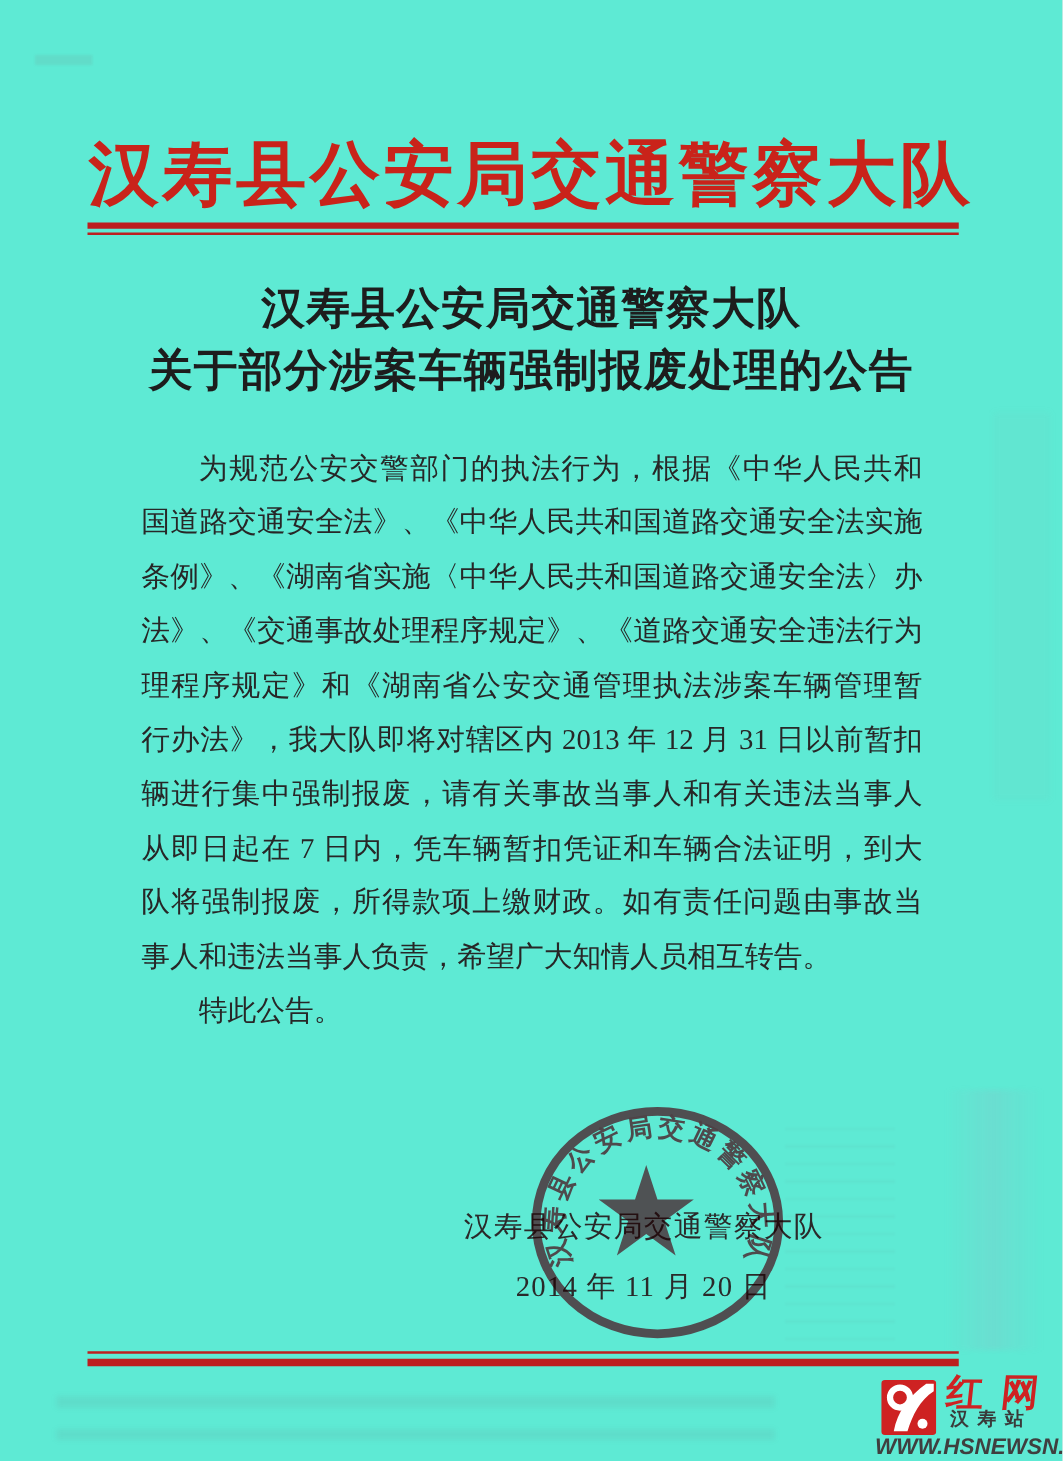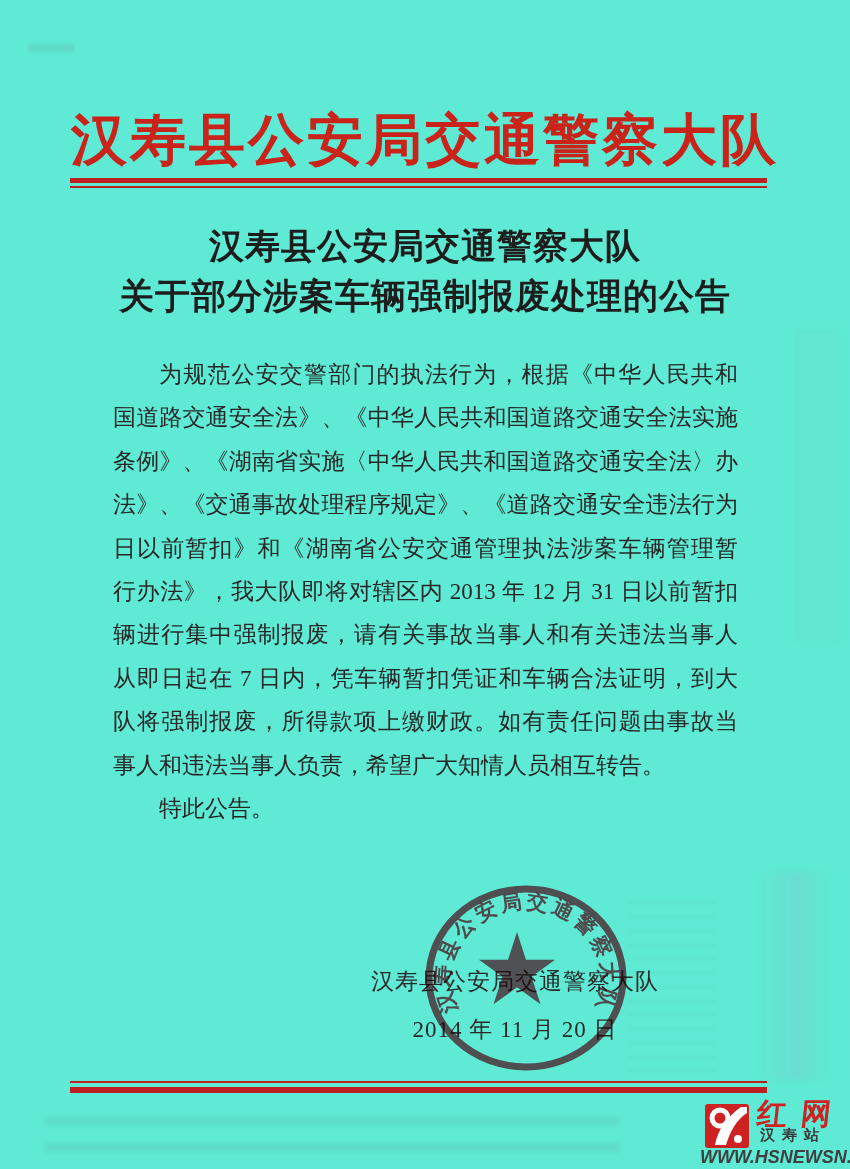--- a/index.html
+++ b/index.html
@@ -91,21 +91,21 @@
   <div class="doc-title">
     <div>汉寿县公安局交通警察大队</div>
     <div>关于部分涉案车辆强制报废处理的公告</div>
   </div>
 
   <div class="body-text">
     <div class="body-line indent">为规范公安交警部门的执法行为，根据《中华人民共和</div>
     <div class="body-line">国道路交通安全法》、《中华人民共和国道路交通安全法实施</div>
     <div class="body-line">条例》、《湖南省实施〈中华人民共和国道路交通安全法〉办</div>
     <div class="body-line">法》、《交通事故处理程序规定》、《道路交通安全违法行为处</div>
-    <div class="body-line">日以前暂扣》和《湖南省公安交通管理执法涉案车辆管理暂</div>
+    <div class="body-line">理程序规定》和《湖南省公安交通管理执法涉案车辆管理暂</div>
     <div class="body-line">行办法》，我大队即将对辖区内 2013 年 12 月 31 日以前暂扣</div>
     <div class="body-line">辆进行集中强制报废，请有关事故当事人和有关违法当事人</div>
     <div class="body-line">从即日起在 7 日内，凭车辆暂扣凭证和车辆合法证明，到大</div>
     <div class="body-line">队将强制报废，所得款项上缴财政。如有责任问题由事故当</div>
     <div class="body-line no-stretch">事人和违法当事人负责，希望广大知情人员相互转告。</div>
     <div class="body-line no-stretch indent">特此公告。</div>
   </div>
 
   <div class="sign-name">汉寿县公安局交通警察大队</div>
   <div class="sign-date">2014 年 11 月 20 日</div>

